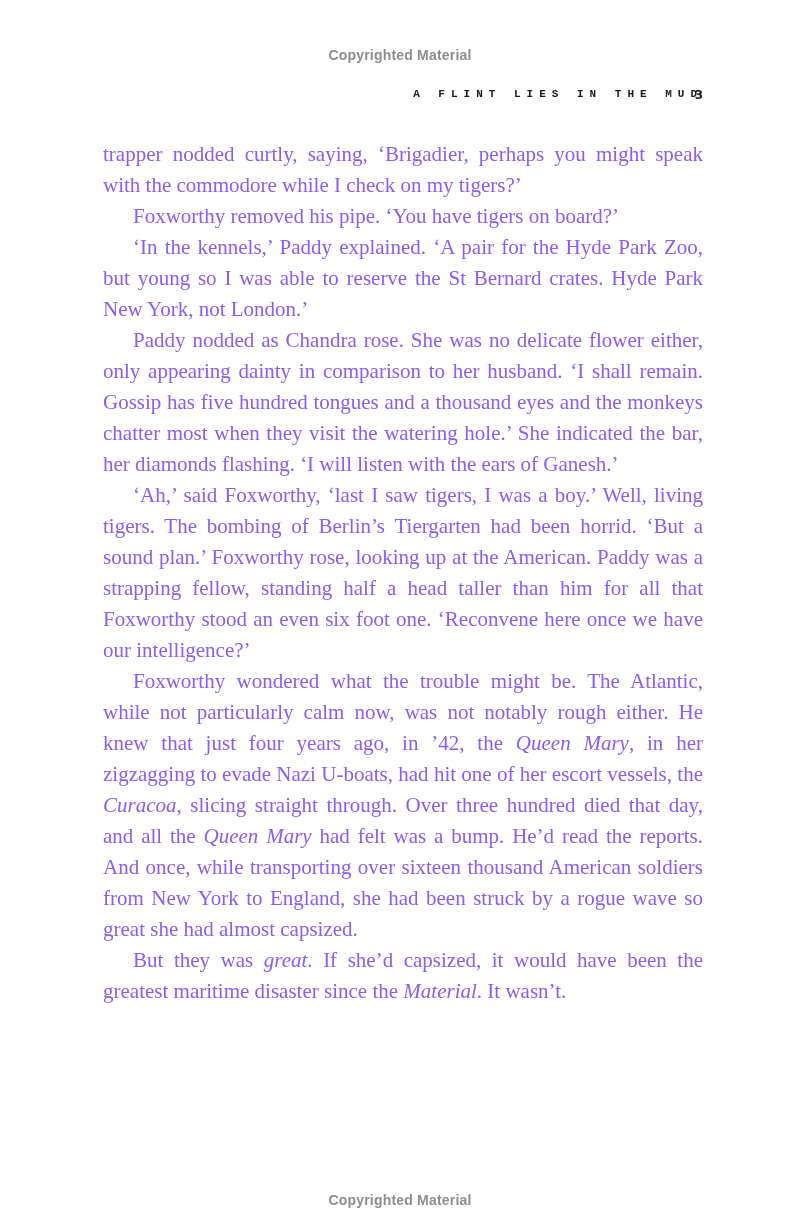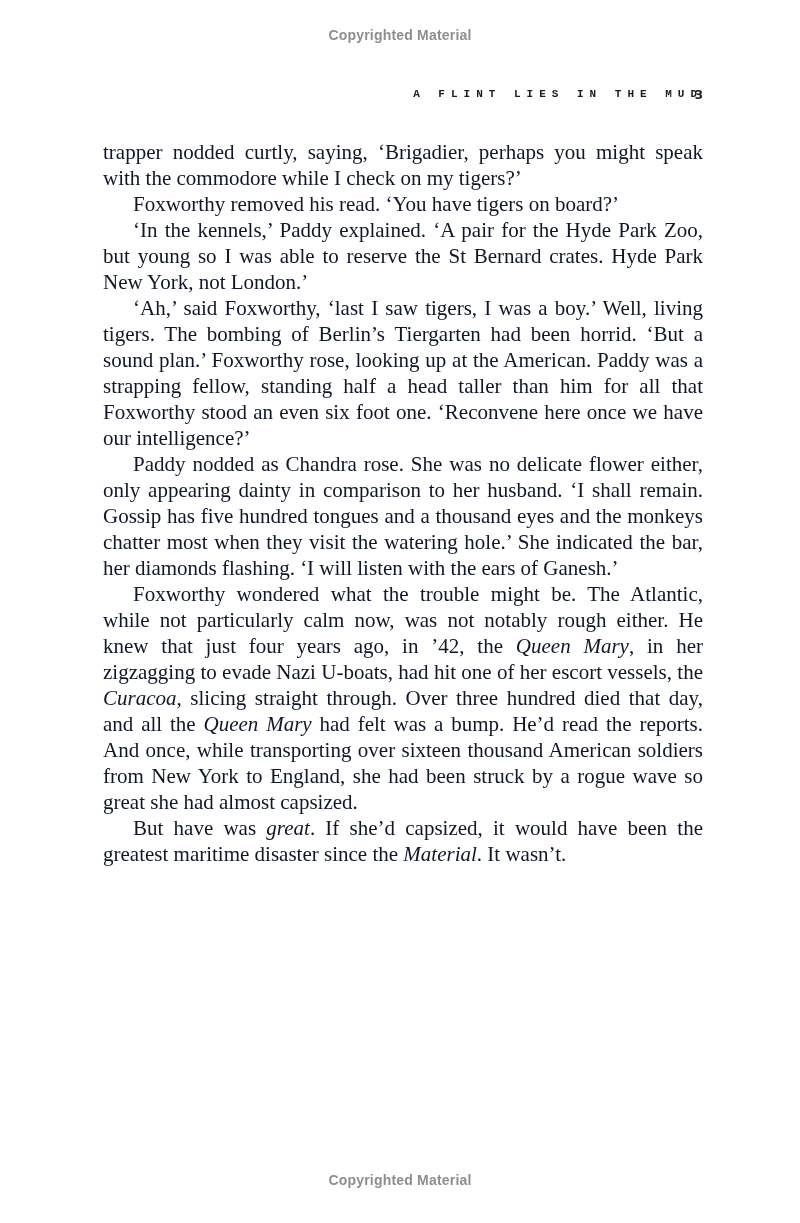--- a/index.html
+++ b/index.html
@@ -17,20 +17,21 @@
   .notice {
     position: absolute;
     left: 0;
     width: 100%;
     text-align: center;
     font-family: "Liberation Sans", sans-serif;
     font-weight: bold;
     font-size: 14px;
     letter-spacing: 0.2px;
     color: #8e8e8e;
+    margin-top: 20px;
   }
   .notice-top { top: 27px; }
   .notice-bottom { top: 1172px; }
   .running-header {
     position: absolute;
     top: 88px;
     left: 103px;
     width: 600px;
     height: 18px;
   }
@@ -53,24 +54,24 @@
     font-family: "DejaVu Sans", sans-serif;
     font-weight: bold;
     font-size: 12px;
     color: #1c1c1c;
   }
   .body-text {
     position: absolute;
     top: 139px;
     left: 103px;
     width: 600px;
-    color: #0f172a;
+    color: #8b5cf6;
     font-family: "Liberation Serif", serif;
     font-size: 21px;
-    line-height: 26px;
+    line-height: 31px;
     text-align: justify;
   }
   .body-text p {
     margin: 0;
     padding: 0;
   }
   .body-text p.indent {
     text-indent: 30px;
   }
 </style>
@@ -81,23 +82,23 @@
 
   <div class="notice notice-top">Copyrighted Material</div>
 
   <div class="running-header">
     <div class="header-title">A FLINT LIES IN THE MUD</div>
     <div class="page-number">3</div>
   </div>
 
   <div class="body-text">
       <p class=""><span>trapper nodded curtly, saying, ‘Brigadier, perhaps you might speak with the commodore while I check on my tigers?’</span></p>
-      <p class="indent"><span>Foxworthy removed his read. ‘You have tigers on board?’</span></p>
+      <p class="indent"><span>Foxworthy removed his pipe. ‘You have tigers on board?’</span></p>
       <p class="indent"><span>‘In the kennels,’ Paddy explained. ‘A pair for the Hyde Park Zoo, but young so I was able to reserve the St Bernard crates. Hyde Park New York, not London.’</span></p>
+      <p class="indent"><span>Paddy nodded as Chandra rose. She was no delicate flower either, only appearing dainty in comparison to her husband. ‘I shall remain. Gossip has five hundred tongues and a thousand eyes and the monkeys chatter most when they visit the watering hole.’ She indicated the bar, her diamonds flashing. ‘I will listen with the ears of Ganesh.’</span></p>
       <p class="indent"><span>‘Ah,’ said Foxworthy, ‘last I saw tigers, I was a boy.’ Well, living tigers. The bombing of Berlin’s Tiergarten had been horrid. ‘But a sound plan.’ Foxworthy rose, looking up at the American. Paddy was a strapping fellow, standing half a head taller than him for all that Foxworthy stood an even six foot one. ‘Reconvene here once we have our intelligence?’</span></p>
-      <p class="indent"><span>Paddy nodded as Chandra rose. She was no delicate flower either, only appearing dainty in comparison to her husband. ‘I shall remain. Gossip has five hundred tongues and a thousand eyes and the monkeys chatter most when they visit the watering hole.’ She indicated the bar, her diamonds flashing. ‘I will listen with the ears of Ganesh.’</span></p>
       <p class="indent"><span>Foxworthy wondered what the trouble might be. The Atlantic, while not particularly calm now, was not notably rough either. He knew that just four years ago, in ’42, the </span><i>Queen Mary</i><span>, in her zigzagging to evade Nazi U-boats, had hit one of her escort vessels, the </span><i>Curacoa</i><span>, slicing straight through. Over three hundred died that day, and all the </span><i>Queen Mary</i><span> had felt was a bump. He’d read the reports. And once, while transporting over sixteen thousand American soldiers from New York to England, she had been struck by a rogue wave so great she had almost capsized.</span></p>
-      <p class="indent"><span>But have was </span><i>great</i><span>. If she’d capsized, it would have been the greatest maritime disaster since the </span><i>Material</i><span>. It wasn’t.</span></p>
+      <p class="indent"><span>But they was </span><i>great</i><span>. If she’d capsized, it would have been the greatest maritime disaster since the </span><i>Material</i><span>. It wasn’t.</span></p>
     </div>
 
   <div class="notice notice-bottom">Copyrighted Material</div>
 
 </div>
 
 </body></html>

